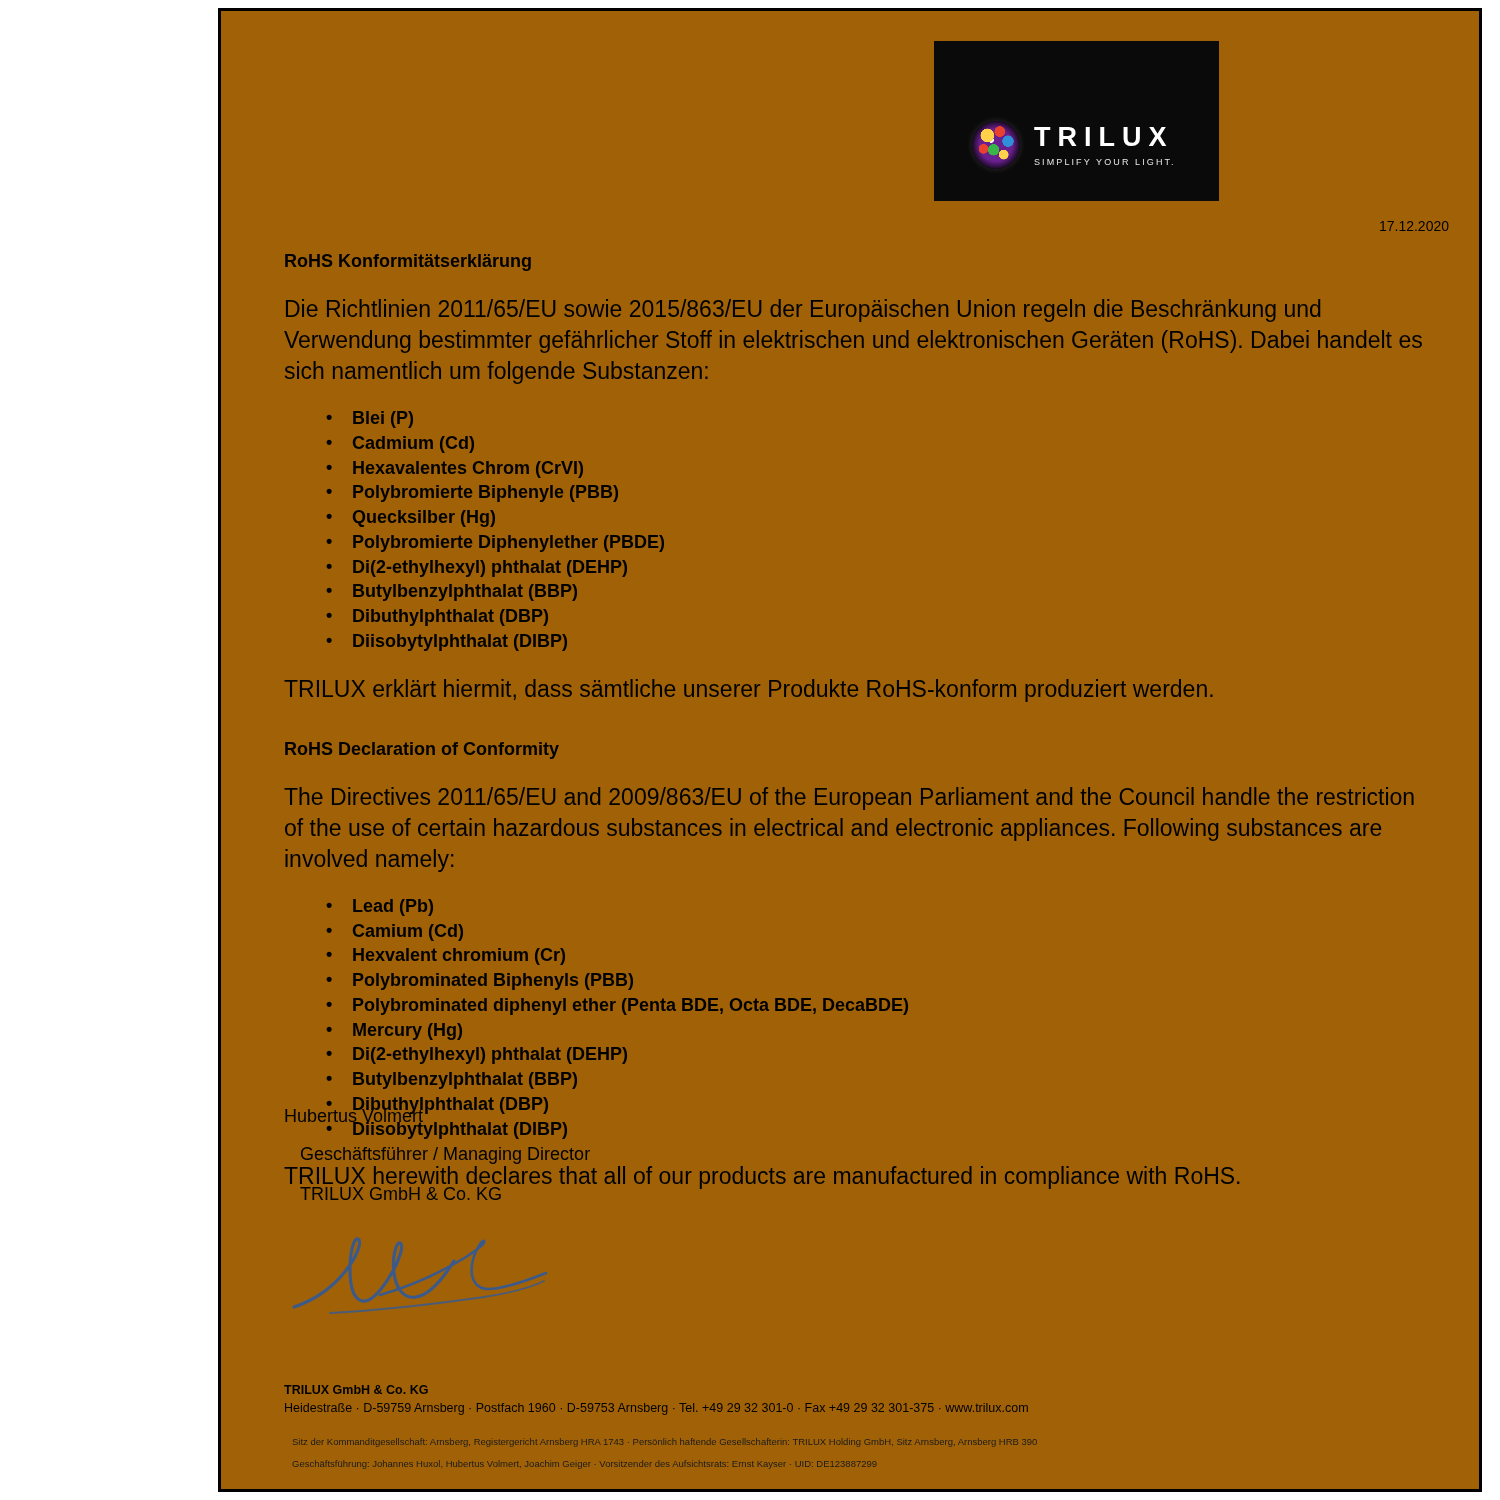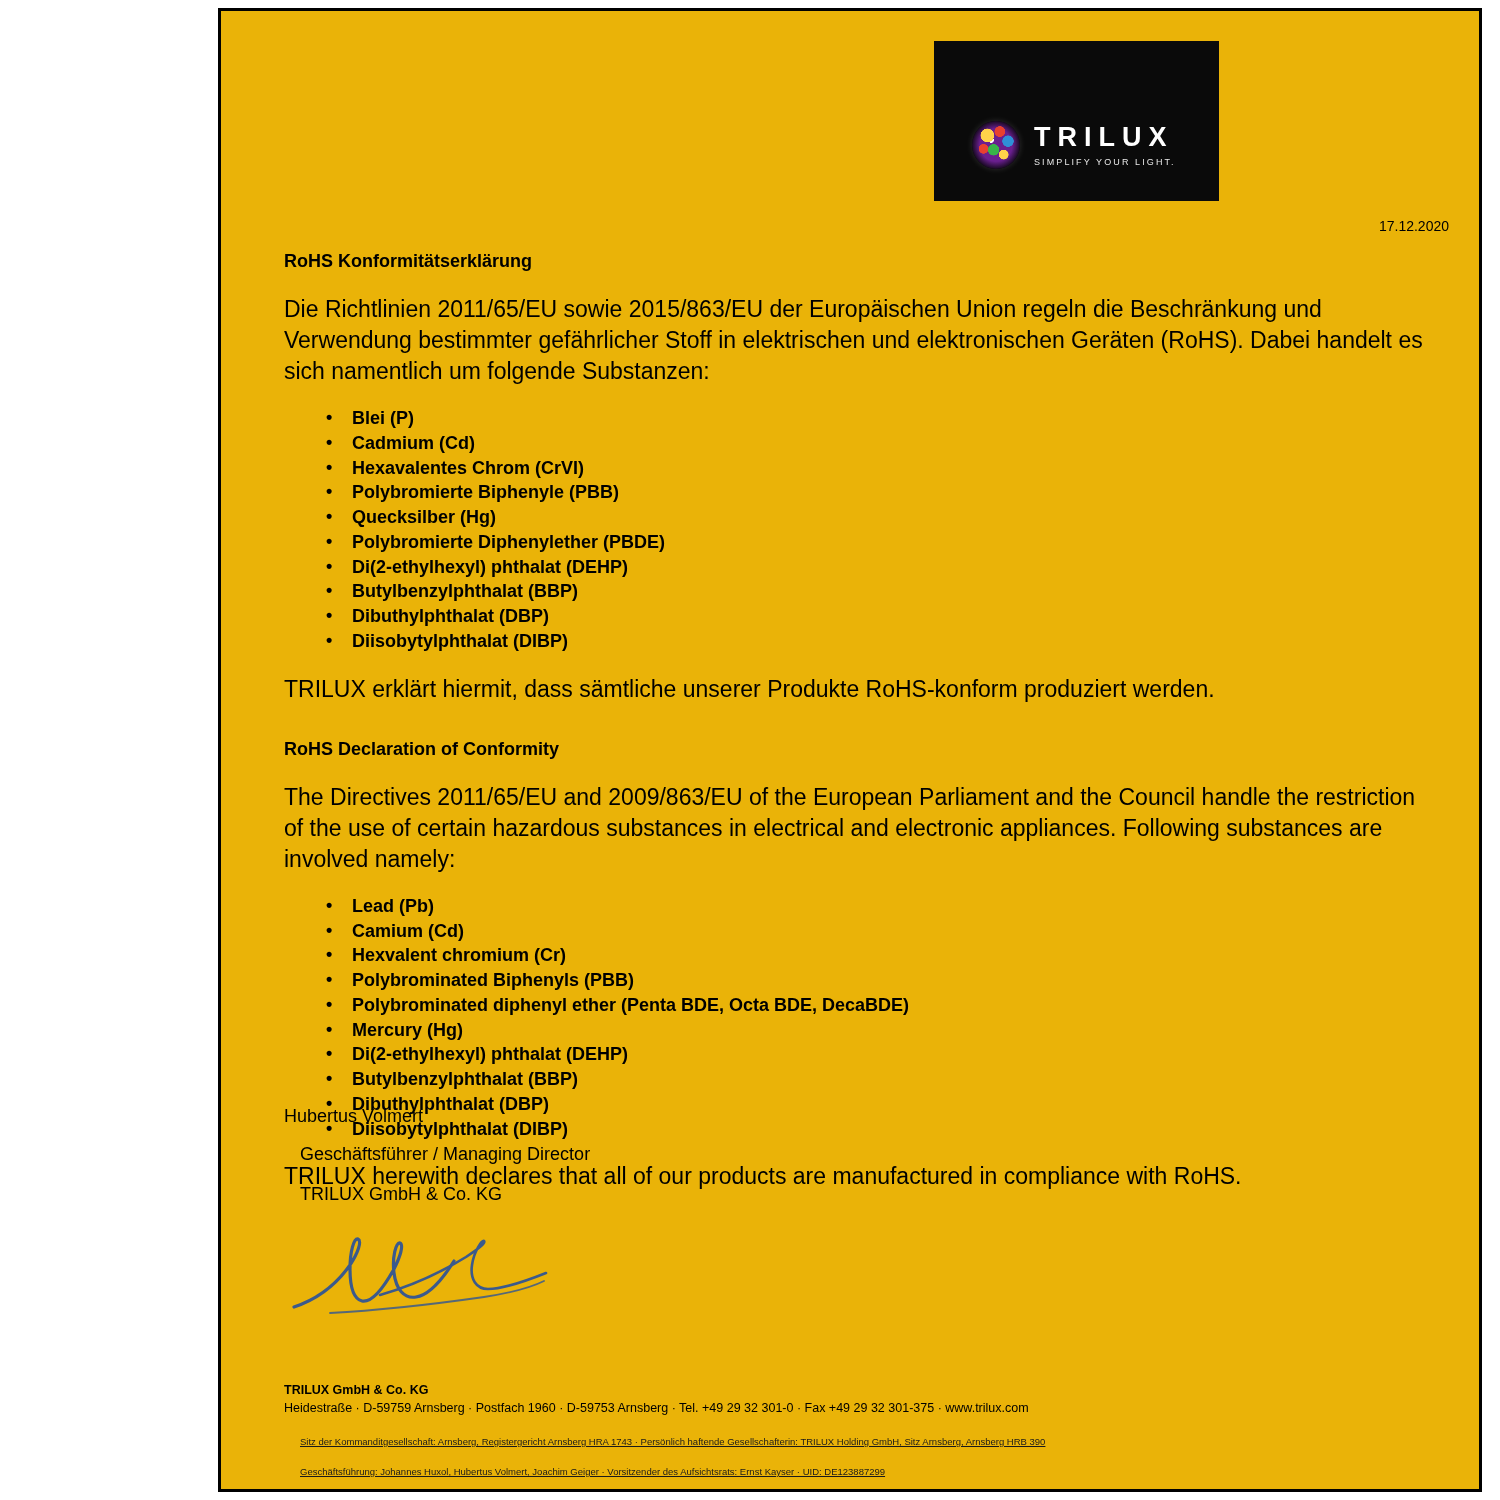--- a/index.html
+++ b/index.html
@@ -13,21 +13,21 @@
     font-family: "Liberation Sans", sans-serif;
     color: #000000;
     overflow: hidden;
   }
   .page {
     position: absolute;
     left: 218px;
     top: 8px;
     width: 1264px;
     height: 1484px;
-    background: #eab308;
+    background: #a16207;
     border: 3px solid #000000;
     box-sizing: border-box;
   }
   .inner {
     position: absolute;
     left: 0;
     top: 0;
     right: 0;
     bottom: 0;
     padding: 0;
@@ -160,22 +160,21 @@
     margin: 0 0 4px 0;
   }
   .footer-address {
     font-size: 12.5px;
     margin: 0 0 20px 0;
   }
   .footer-legal {
     font-size: 9.5px;
     line-height: 1.45;
     color: #1a1a1a;
-    margin: 16px;
-    text-decoration: underline;
+    margin: 8px;
   }
 </style>
 </head>
 <body>
 
 <div class="page">
   <div class="inner">
 
     <div class="logo-block">
       <div class="logo-inner">

